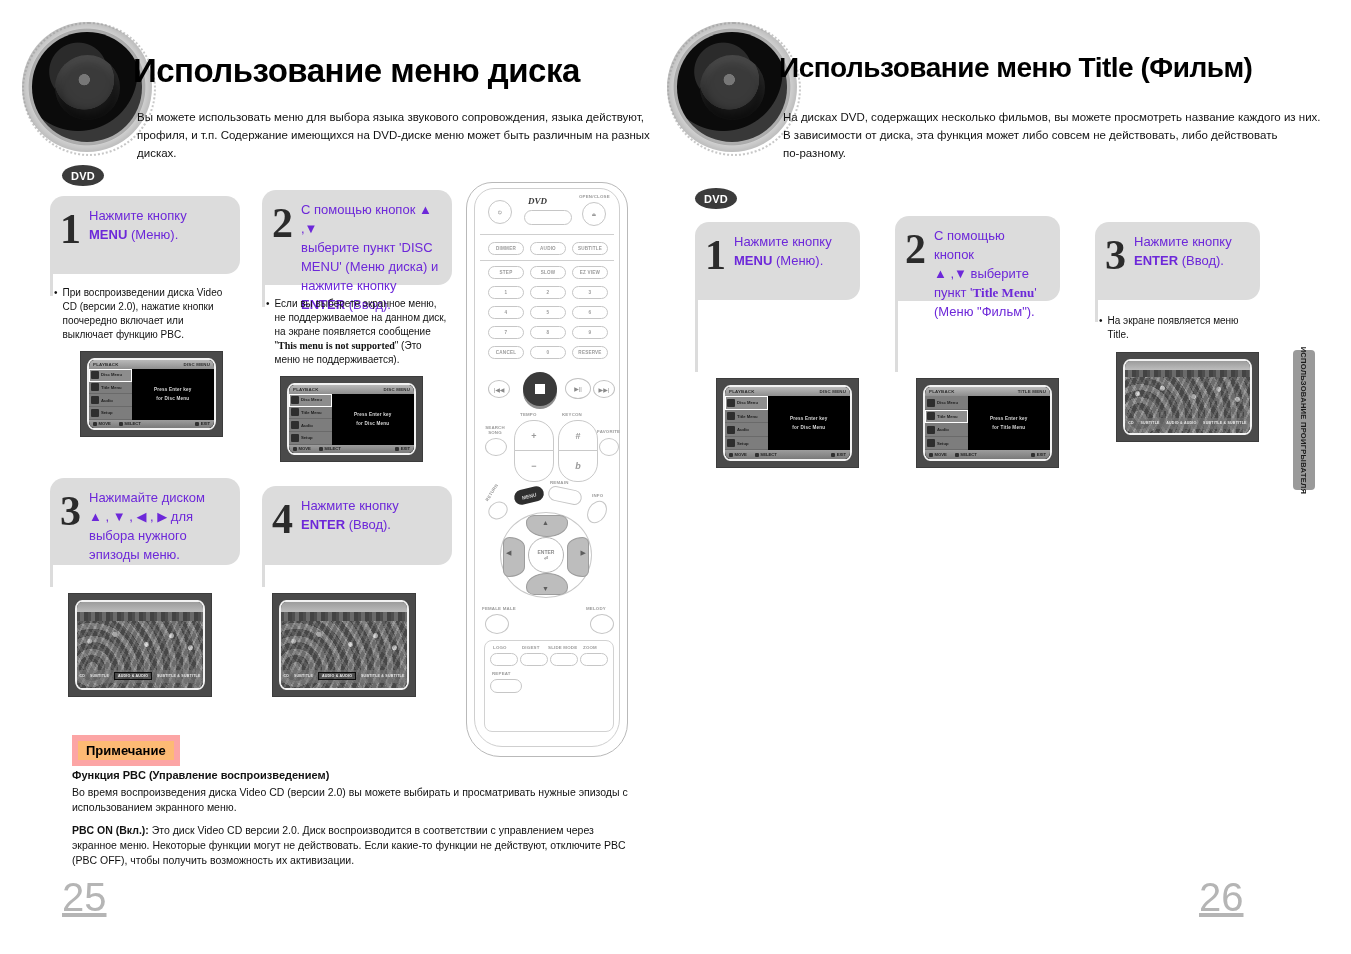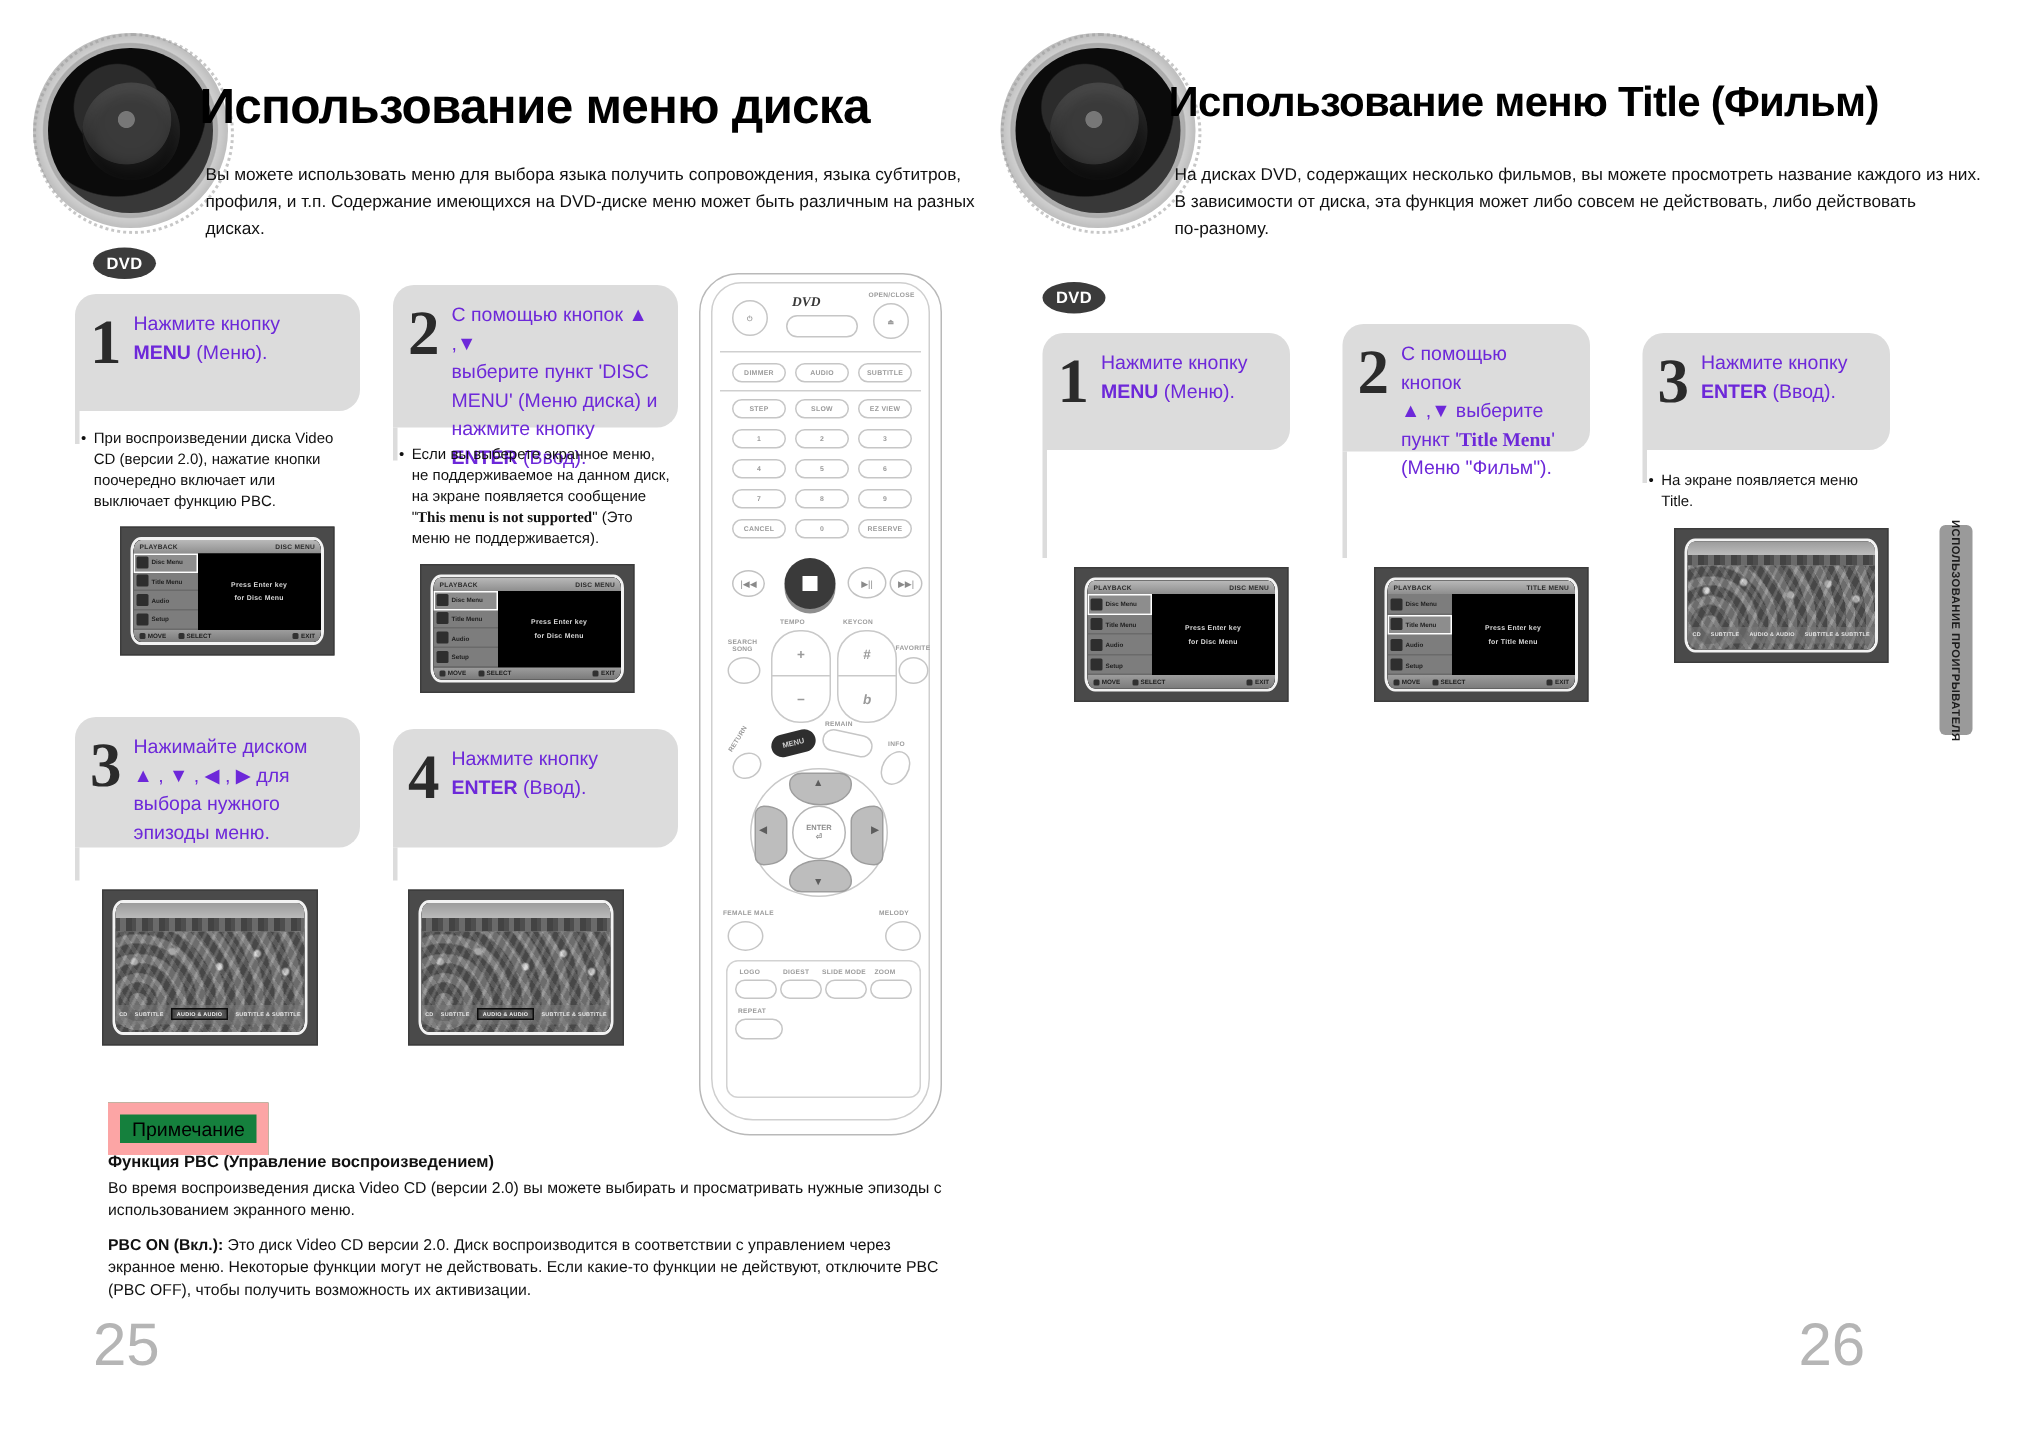--- a/index.html
+++ b/index.html
@@ -122,40 +122,40 @@
   .pic-bar{
     position:absolute;left:0;right:0;bottom:6%;height:15%;
     display:flex;align-items:center;justify-content:space-around;
     background:rgba(120,120,120,.55);
   }
   .pic-bar span{font-size:3.6px;color:#e6e6e6;font-weight:bold;letter-spacing:.2px;}
   .pic-bar span.boxed{border:1.2px solid #0c0c0c;background:rgba(40,40,40,.45);padding:1px 3px;color:#f0f0f0;}
 
   
   .note-tag{
-    position:absolute;border:8px solid #fca5a5;background:#15803d;padding:2px 8px;
-    font-size:13px;font-weight:normal;color:#000;
+    position:absolute;border:6px solid #fca5a5;background:#fdba74;padding:2px 8px;
+    font-size:13px;font-weight:bold;color:#000;
   }
   .note-body{position:absolute;font-size:10.5px;line-height:15px;color:#111;width:560px;}
   .note-body .h{font-weight:bold;font-size:11px;display:block;margin-bottom:2px;}
   .note-body p{margin:0 0 8px 0;}
   .note-body .lbl{font-weight:bold;}
 
   
   .side-tab{
     position:absolute;width:22px;height:140px;background:#9a9a9a;border-radius:4px;
     display:flex;align-items:center;justify-content:center;
   }
   .side-tab span{
     transform:rotate(90deg);white-space:nowrap;font-size:7.5px;font-weight:bold;color:#1c1c1c;
     letter-spacing:.3px;
   }
 
   
-  .pageno{position:absolute;font-size:40px;color:#b5b5b5;font-family:"Liberation Sans",sans-serif;}
+  .pageno{position:absolute;font-size:40px;color:#b5b5b5;font-family:"Liberation Sans",sans-serif;text-decoration:underline;}
 
   
   .remote{position:absolute;left:466px;top:182px;width:162px;height:575px;}
   .rc-body{
     position:absolute;inset:0;border:1.6px solid #b9b9b9;border-radius:26px 26px 34px 34px;
     background:#fff;
   }
   .rc-inner{
     position:absolute;left:8px;right:8px;top:6px;bottom:10px;border:1.3px solid #cfcfcf;
     border-radius:20px 20px 28px 28px;
@@ -207,21 +207,21 @@
 </style>
 </head>
 <body>
 
 <div class="page page-left">
 
   <div class="speaker" style="left:22px;top:22px;"></div>
   <div class="speaker-ring" style="left:22px;top:22px;"></div>
   <div class="title" style="left:133px;top:52px;font-size:33px;">Использование меню диска</div>
   <div class="intro" style="left:137px;top:108px;width:520px;">
-    <span>Вы можете использовать меню для выбора языка получить сопровождения, языка субтитров,</span><br>
+    <span>Вы можете использовать меню для выбора языка звукового сопровождения, языка действуют,</span><br>
     <span>профиля, и т.п. Содержание имеющихся на DVD-диске меню может быть различным на разных дисках.</span>
   </div>
   <div class="dvd-badge" style="left:62px;top:165px;">DVD</div>
 
   <div class="step-card" style="left:50px;top:196px;width:190px;">
     <div class="bubble" style="height:78px;">
       <div class="num">1</div>
       <div class="btxt">
         <span>Нажмите кнопку </span><br>
         <b>MENU</b><span> (Меню).</span>

